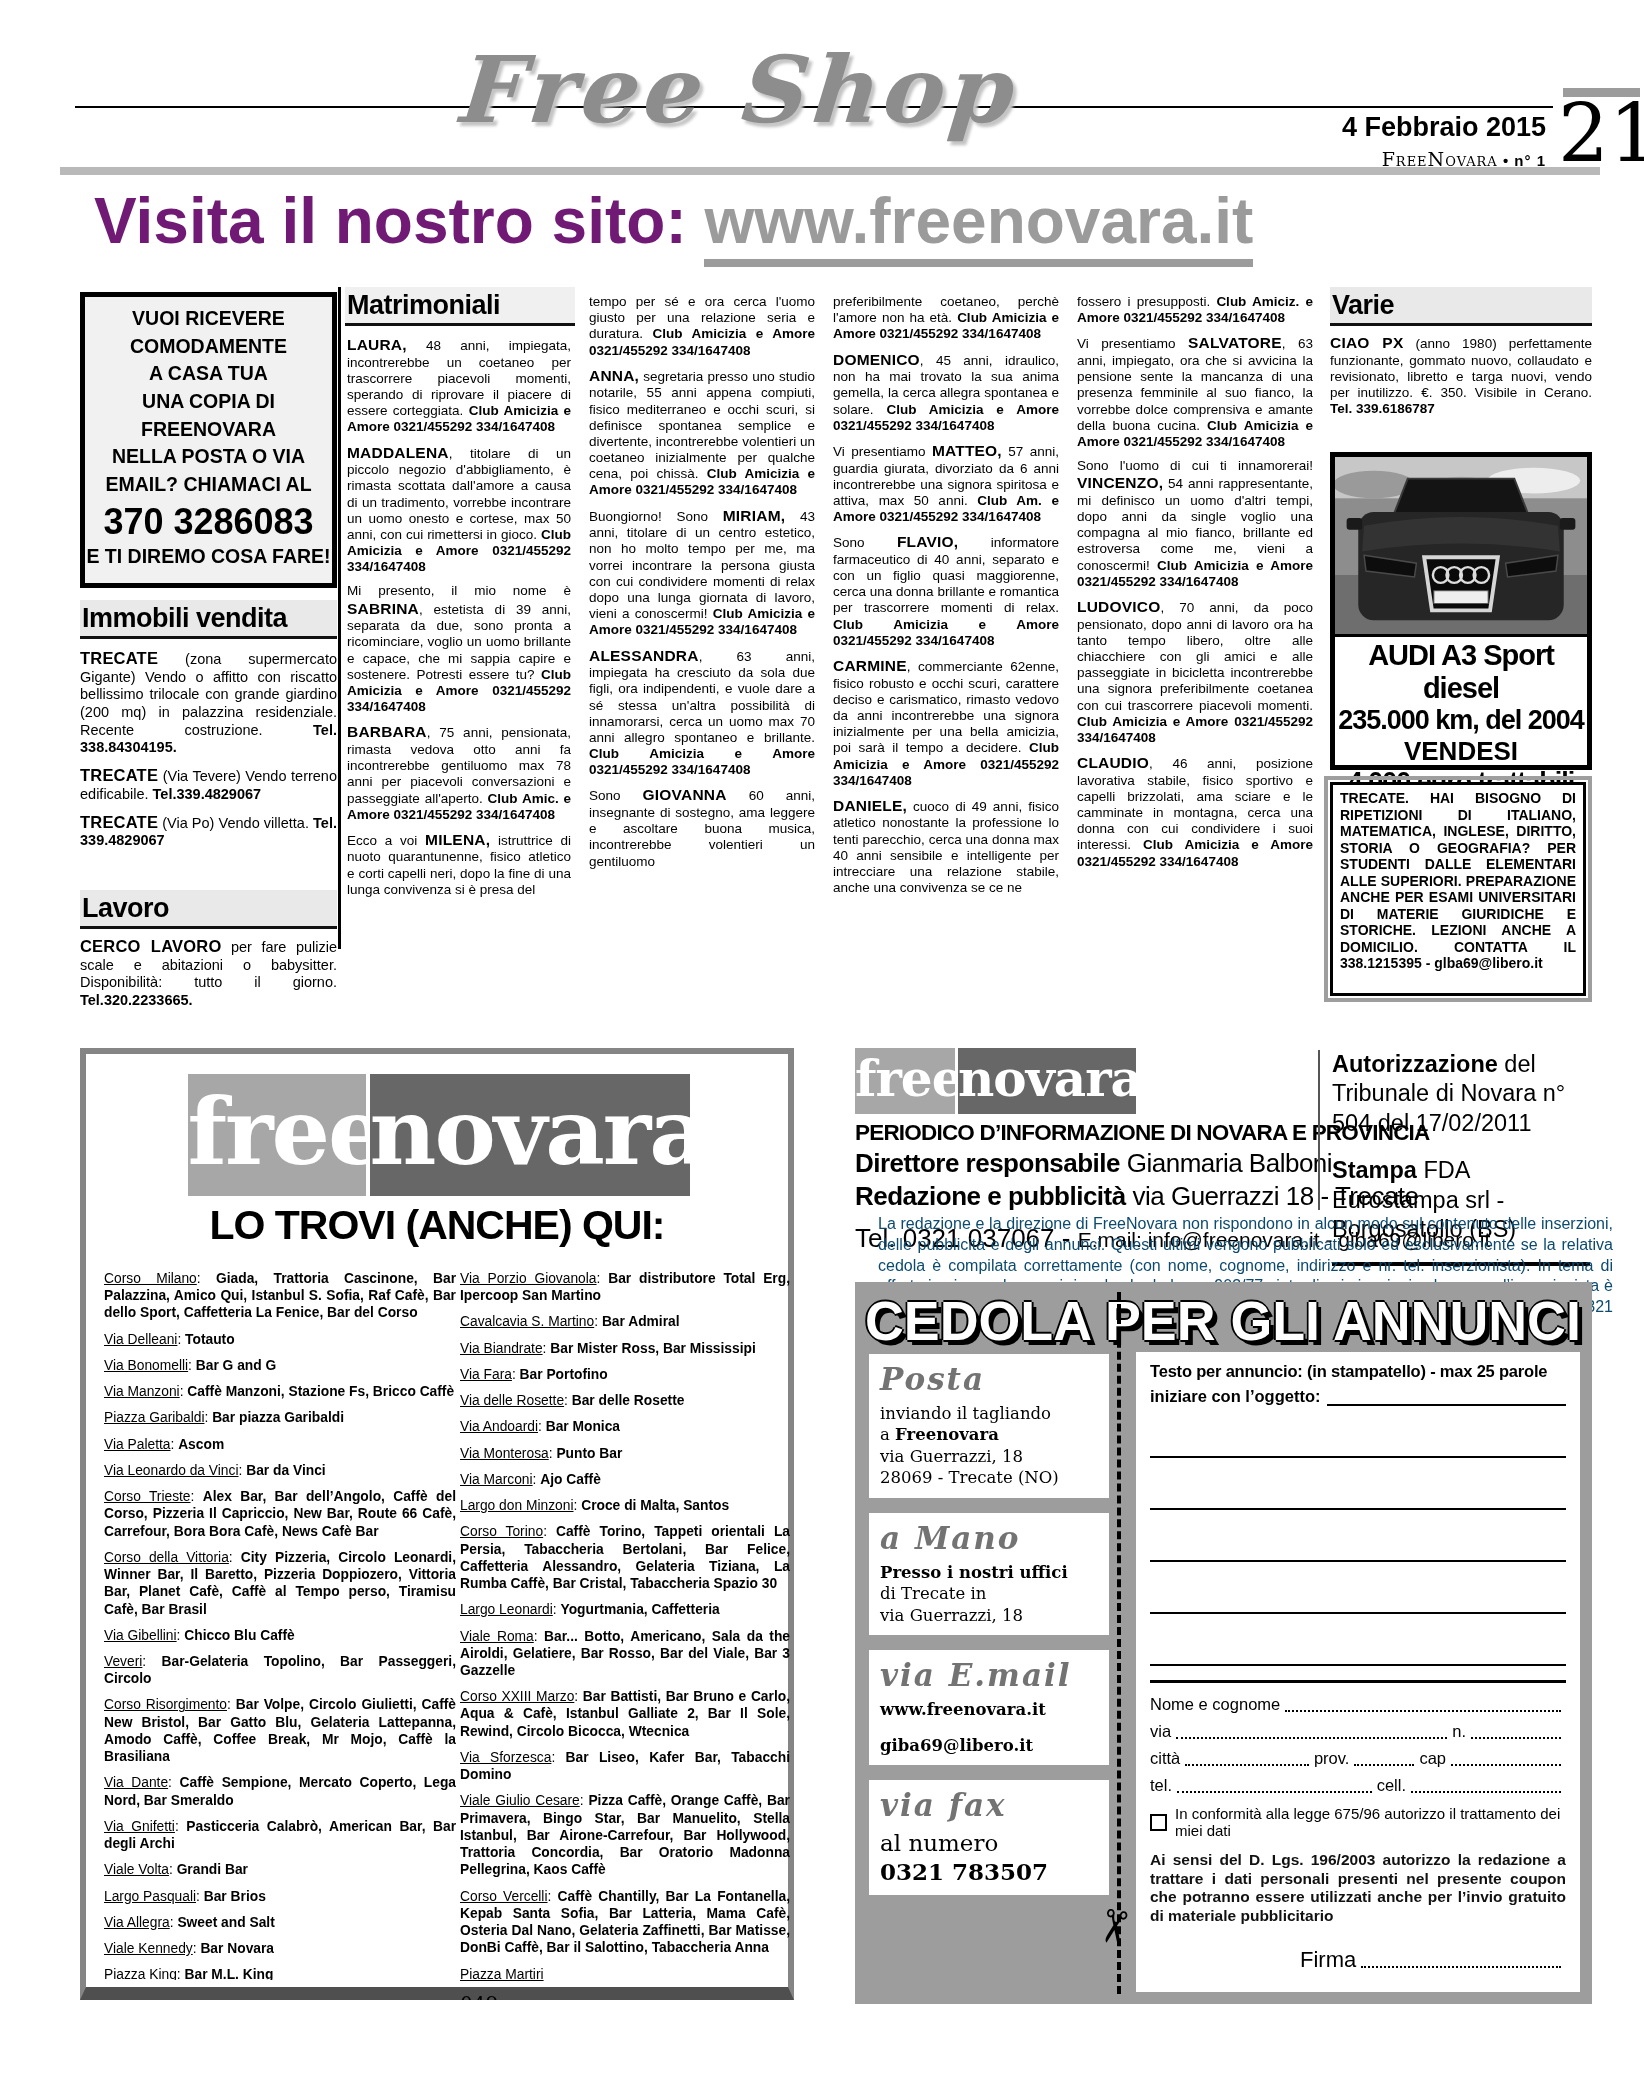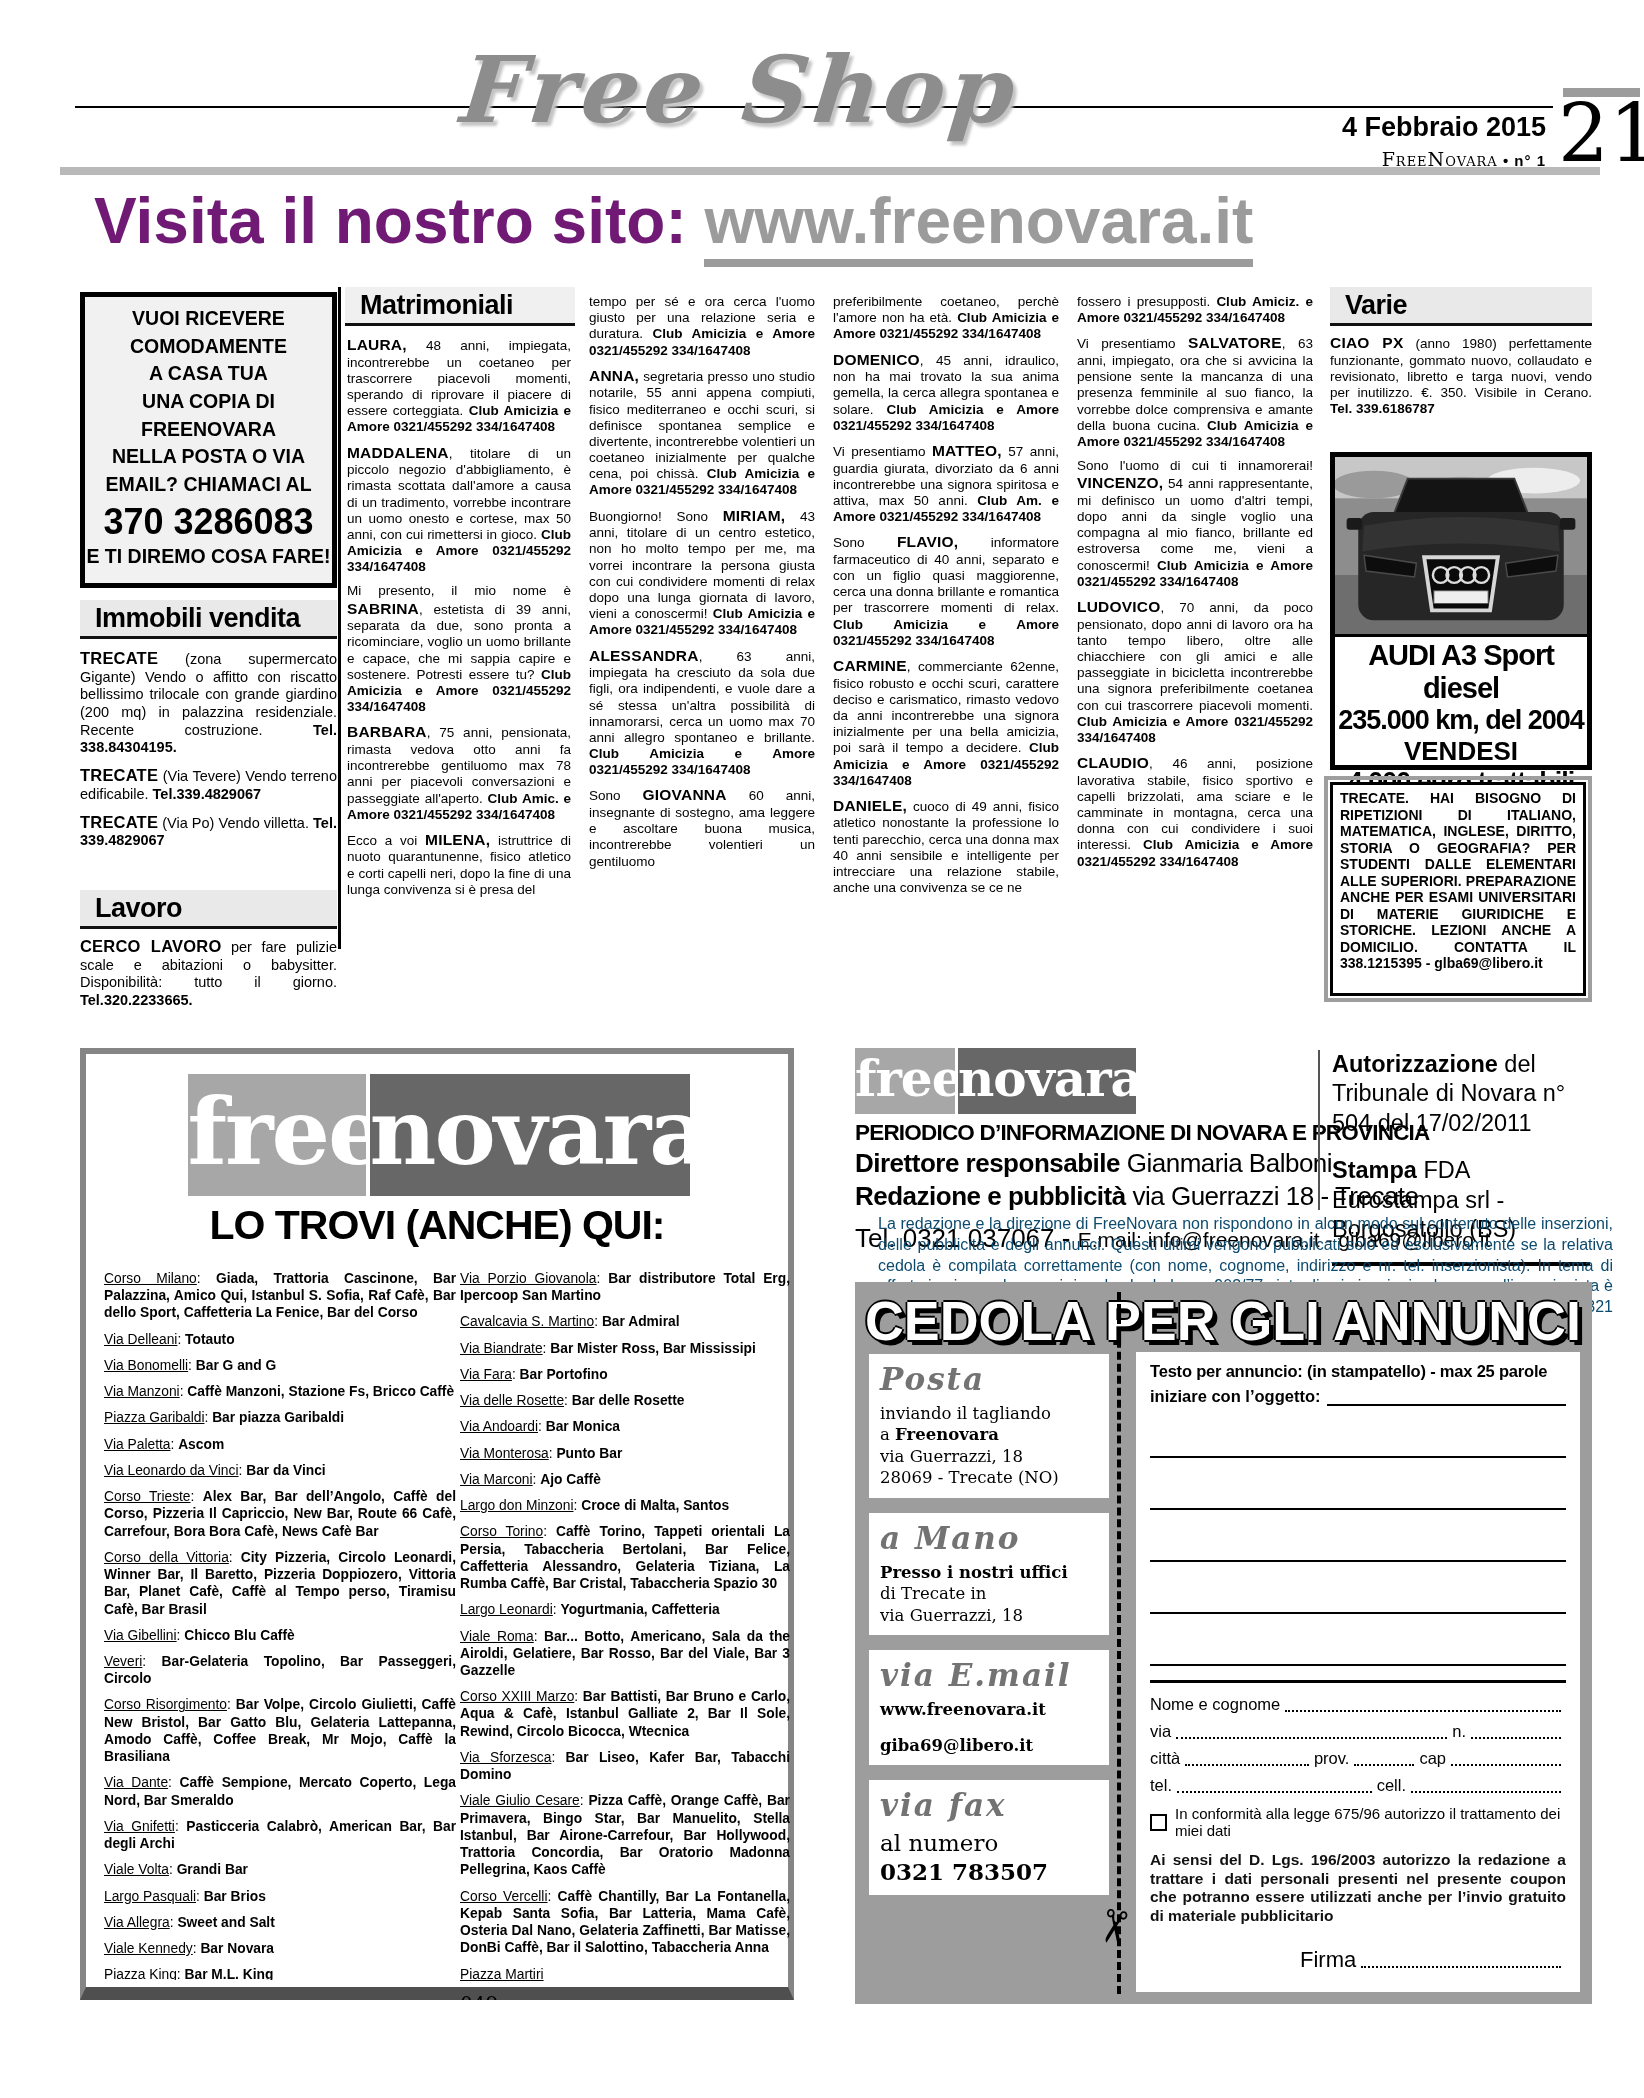--- a/index.html
+++ b/index.html
@@ -21,21 +21,21 @@
   .pg-num{left:1558px;top:94px;width:84px;
     font-family:"DejaVu Serif",serif;font-size:80px;font-weight:400;line-height:1}
   .hdr-graybar{left:60px;top:167px;width:1540px;height:8px;background:#b9b9b9}
   .site-title{left:94px;top:184px;width:1500px;font-weight:bold;font-size:64px;
     letter-spacing:0px;white-space:nowrap}
   .site-title .black{color:#701a75}
   .site-title .gray{color:#9b9b9b;border-bottom:8px solid #9b9b9b;padding-bottom:2px}
 
   
   .section-hdr{font-weight:bold;font-size:27px;background:#e9e9e9;
-    border-bottom:3px solid #111;padding:3px 15px 2px;letter-spacing:-0.5px}
+    border-bottom:3px solid #111;padding:3px 2px 2px;letter-spacing:-0.5px}
   .ads{overflow:hidden}
   .ad{font-size:13.5px;line-height:1.2;text-align:justify;margin-bottom:8px;hyphens:auto}
   .ad .name{font-size:15.5px;font-weight:bold;letter-spacing:0.2px}
   .ad b{font-weight:bold}
   .leftcol .ad{font-size:14.5px;line-height:1.22}
   .leftcol .ad .name{font-size:16.5px}
 
   .promo-box{left:80px;top:292px;width:257px;height:296px;border:5px solid #000;
     background:#f1f1f1;text-align:center;padding-top:8px}
   .promo-box .pl{font-weight:bold;font-size:19.5px;line-height:1.42}

